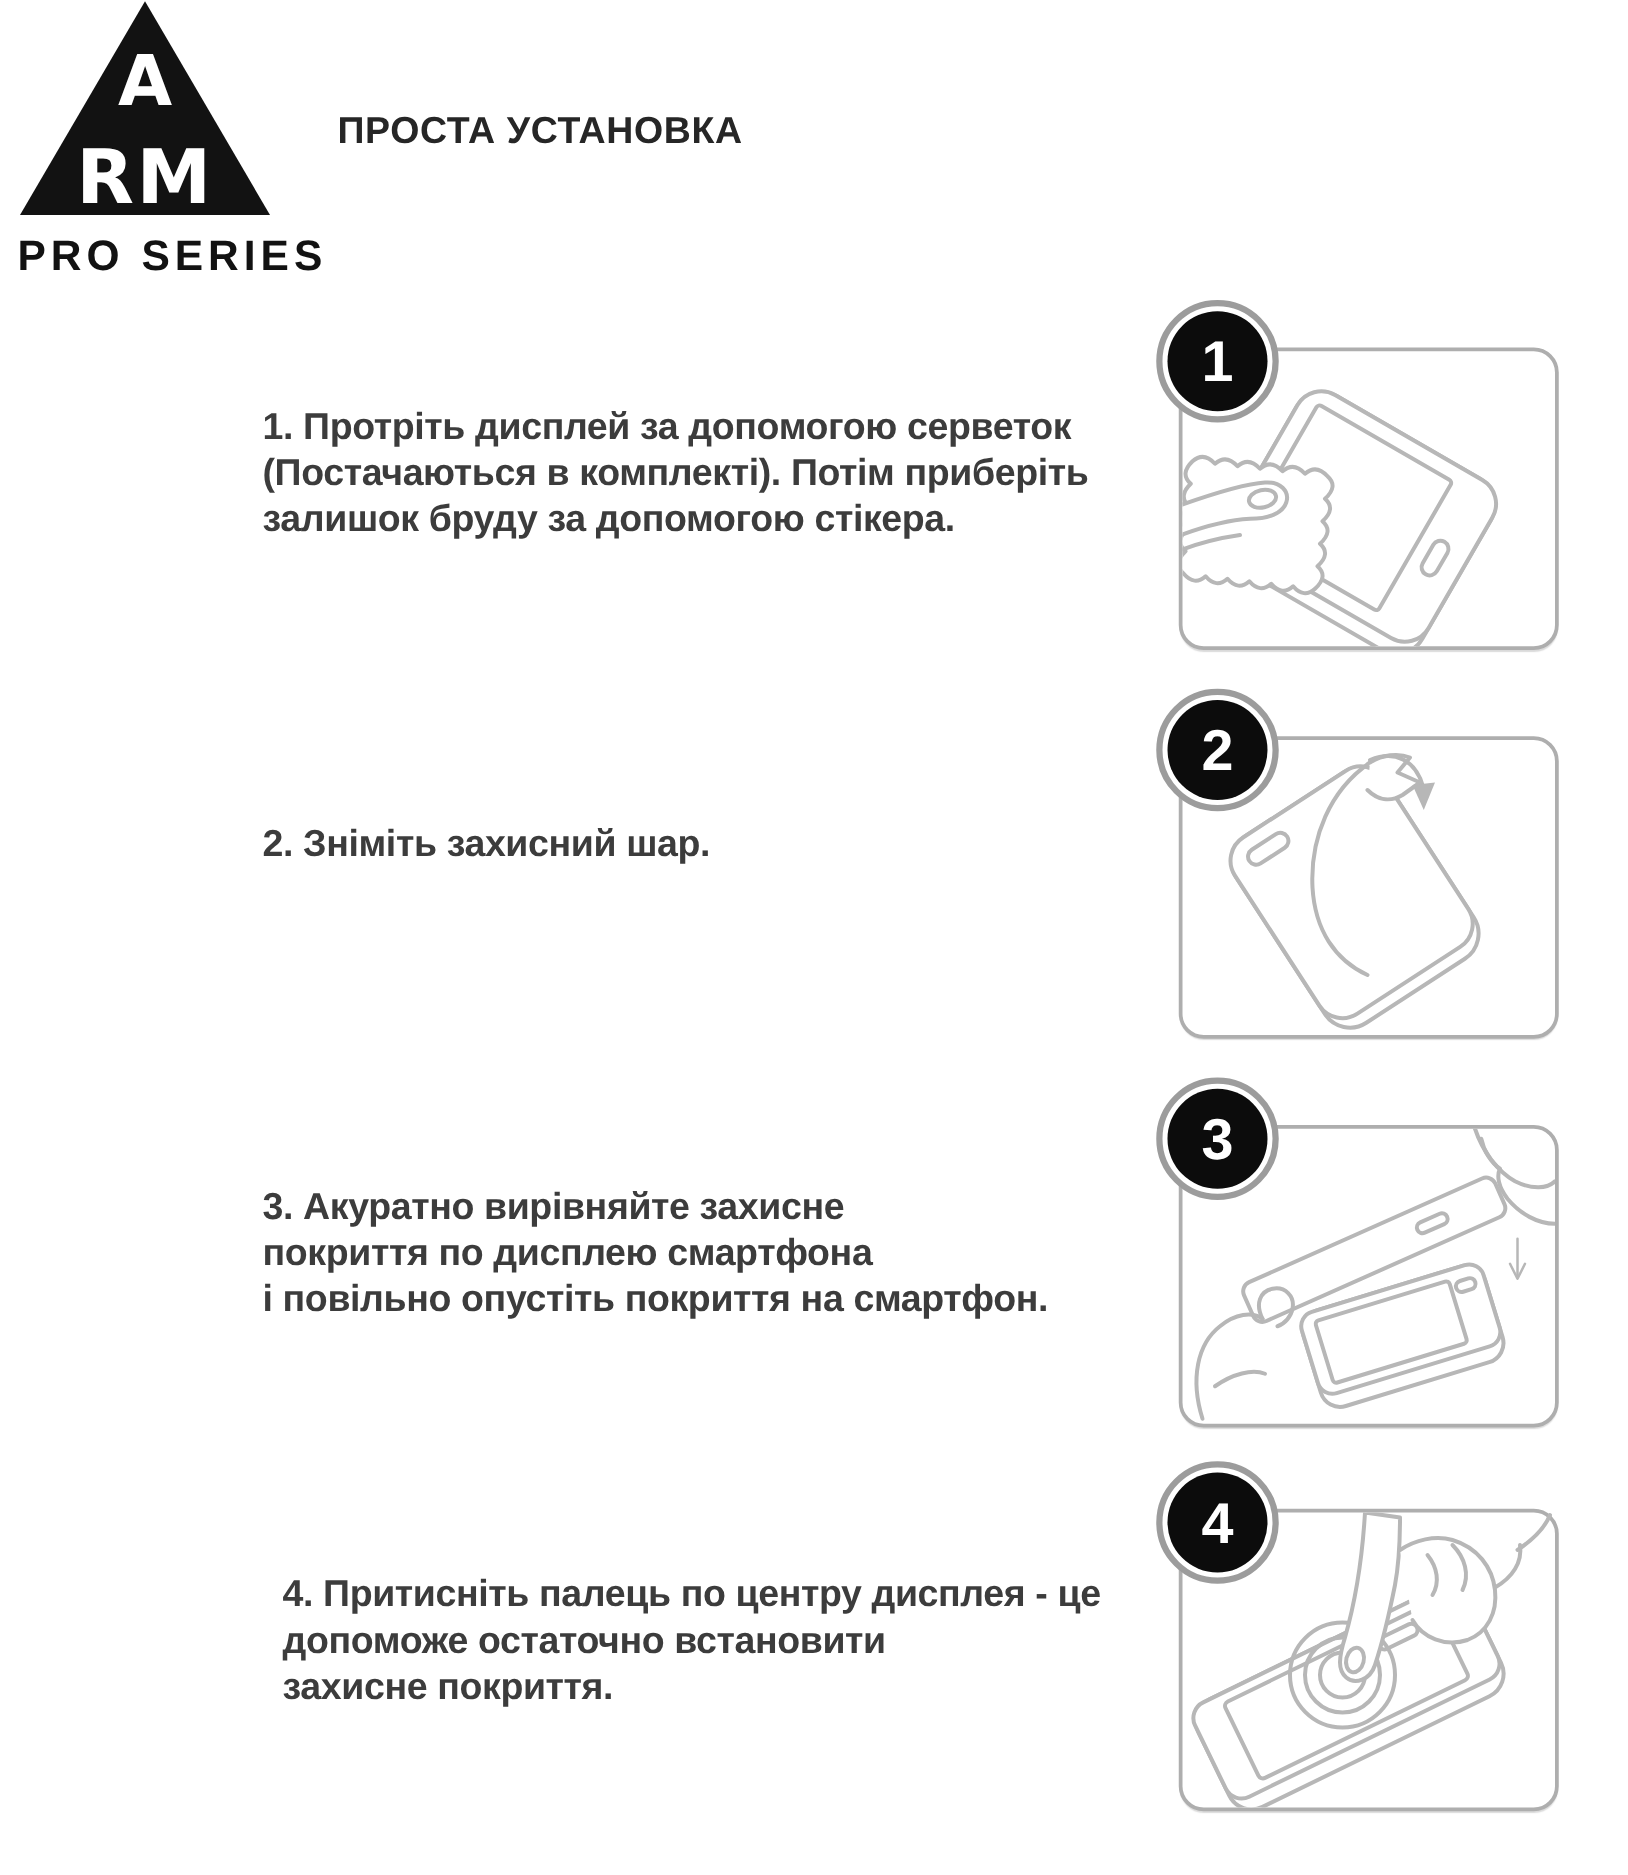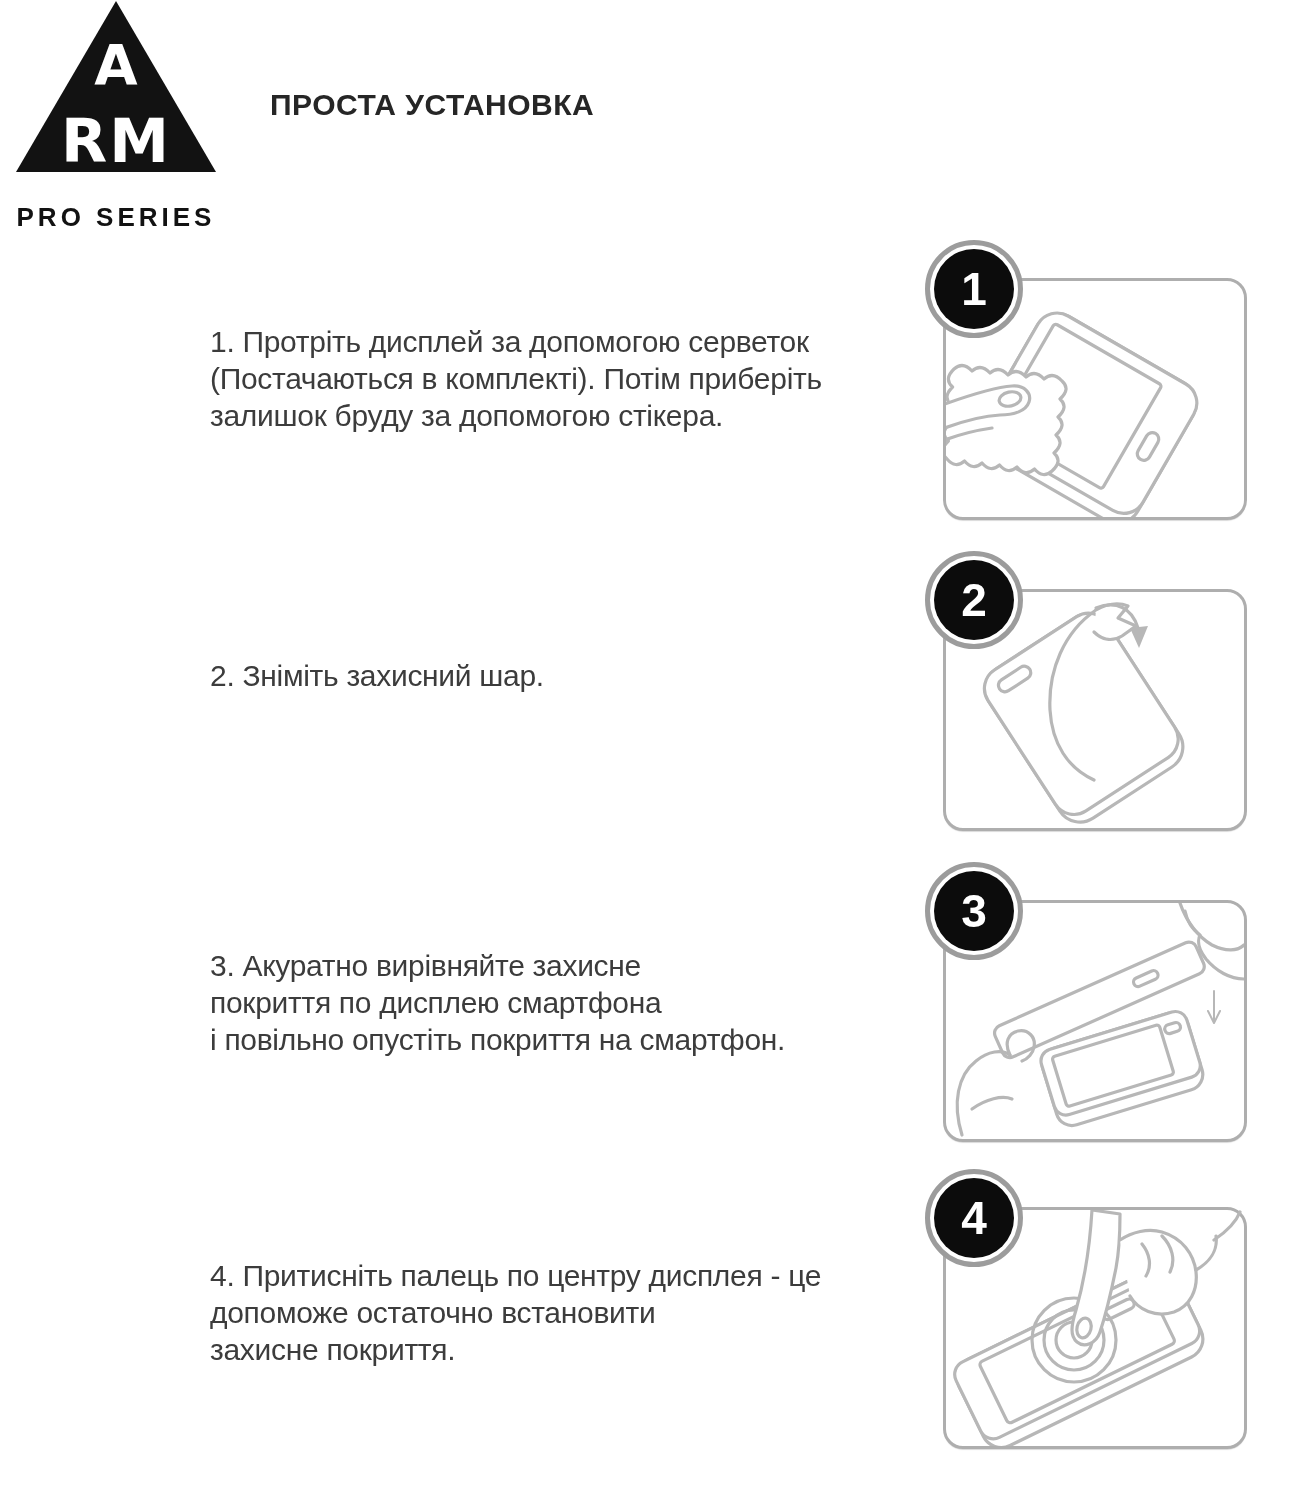--- a/index.html
+++ b/index.html
@@ -3,37 +3,37 @@
 <meta charset="utf-8">
 <style>
   html,body { margin:0; padding:0; background:#fff; }
   .sheet {
     position:relative; width:1302px; height:1500px; background:#ffffff;
     font-family:"Liberation Sans", sans-serif; overflow:hidden;
   }
   
   .logo { position:absolute; left:14px; top:0; width:204px; }
   .logo-sub {
-    margin-top:24px; text-align:center; font-weight:bold; font-size:26px;
+    margin-top:7px; text-align:center; font-weight:bold; font-size:34px;
     letter-spacing:4px; color:#121212; white-space:nowrap;
   }
   
   .title {
     position:absolute; left:270px; top:88px; font-size:30px; font-weight:bold;
     letter-spacing:0.5px; color:#262626; white-space:nowrap;
   }
   
   .step-text {
     position:absolute; left:210px; width:724px; font-size:30px; line-height:37px;
-    letter-spacing:-0.3px; color:#3c3c3c; white-space:pre-line;
+    letter-spacing:-0.3px; color:#3c3c3c; white-space:pre-line;font-weight:bold;
   }
   .step-text.s1 { top:323px; }
   .step-text.s2 { top:657px; }
   .step-text.s3 { top:947px; }
-  .step-text.s4 { top:1257px; }
+  .step-text.s4 { top:1257px;margin-left:16px; }
   
   .illus-box {
     position:absolute; left:943px; width:304px; height:242px; box-sizing:border-box;
     border:3px solid #aeaeae; border-radius:20px; background:#fff;
     box-shadow:0 2px 1px -1px rgba(0,0,0,0.15);
   }
   .illus-box.b1 { top:278px; }
   .illus-box.b2 { top:589px; }
   .illus-box.b3 { top:900px; }
   .illus-box.b4 { top:1207px; }

